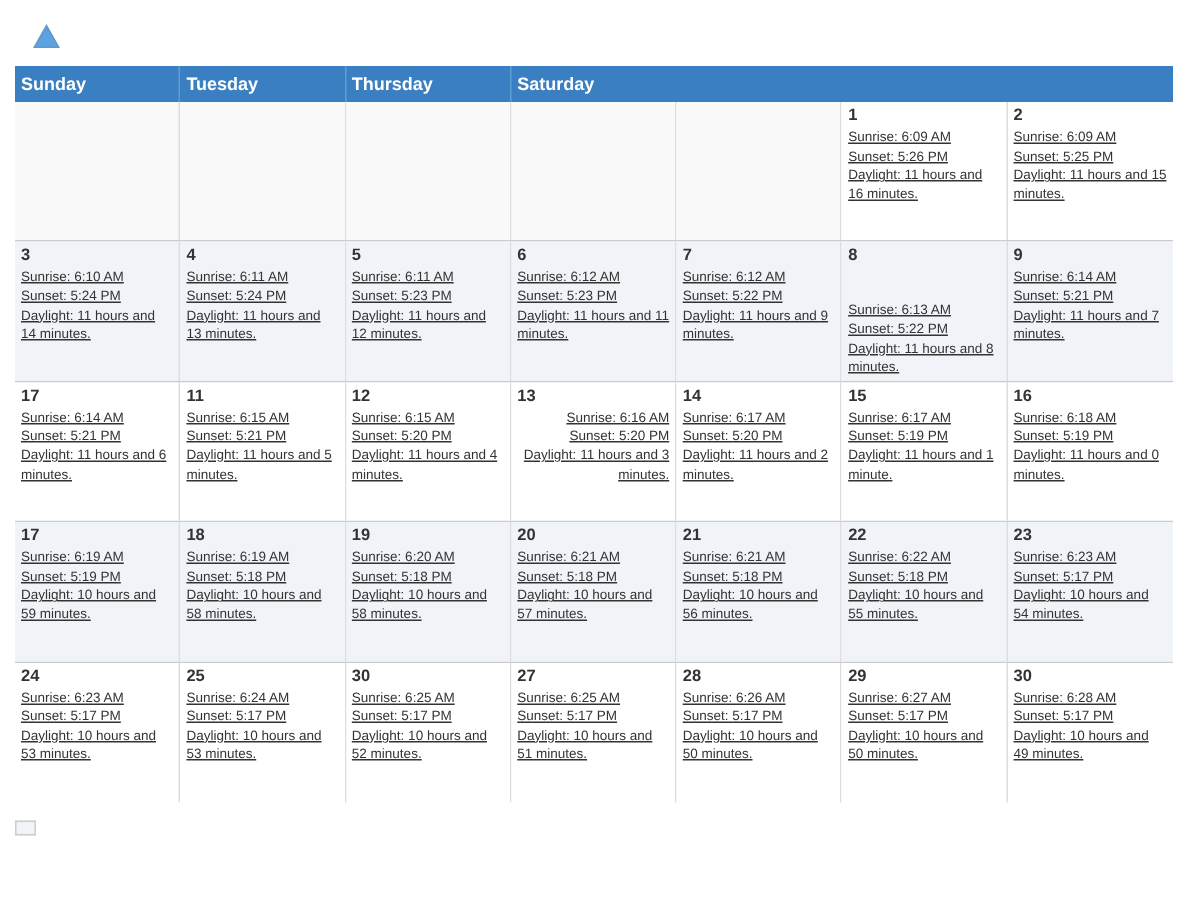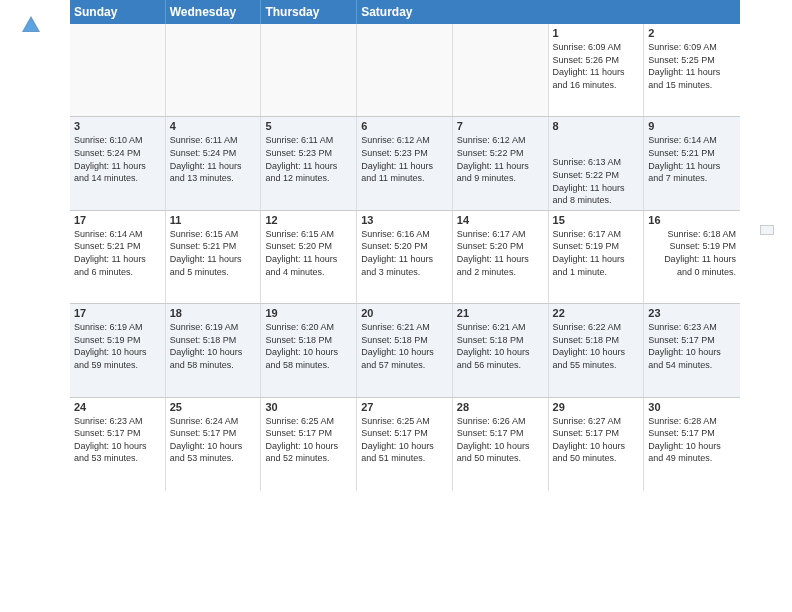--- a/index.html
+++ b/index.html
@@ -1,18 +1,18 @@
 <!DOCTYPE html>
 <html><head>
   <meta charset="utf-8">
   <style>
     * { box-sizing: border-box; margin: 0; padding: 0; }
     body { font-family: Arial, sans-serif; background: #fff; width: 792px; height: 612px; overflow: hidden; }
     
-    .page { width: 792px; height: 460px; display: flex; flex-direction: row; }
+    .page { width: 792px; height: 460px; display: flex; flex-direction: column; }
     
     .header { display: flex; justify-content: space-between; align-items: flex-start; padding: 14px 18px 8px 18px; }
     
     .logo { display: flex; flex-direction: column; }
     .logo-text { display: flex; align-items: center; }
     .logo-general { font-size: 18px; font-weight: bold; color: #333; }
     .logo-blue { font-size: 18px; font-weight: bold; color: #3a7fc1; }
     .logo-icon { width: 22px; height: 22px; margin-left: 2px; }
     
     .title-area { text-align: right; }
@@ -28,21 +28,21 @@
     .cal-body { flex: 1; display: grid; grid-template-rows: repeat(5, 1fr); }
     .cal-week { display: grid; grid-template-columns: repeat(7, 1fr); border-bottom: 1px solid #ccc; }
     .cal-week:last-child { border-bottom: none; }
     
     .cal-cell { border-right: 1px solid #ddd; padding: 3px 4px; font-size: 9.5px; color: #333; background: #fff; vertical-align: top; min-height: 80px; }
     .cal-cell:last-child { border-right: none; }
     .cal-cell.empty { background: #f9f9f9; }
     .cal-cell.alt-row { background: #f0f4f8; }
     
     .day-num { font-size: 11px; font-weight: bold; margin-bottom: 2px; }
-    .day-info { font-size: 9px; color: #333; line-height: 1.4; }
+    .day-info { font-size: 9px; color: #333; line-height: 1.4; text-decoration: underline; }
     
     .legend { display: flex; align-items: center; gap: 8px; padding: 4px 10px; font-size: 10px; color: #555; }
     .legend-box { width: 14px; height: 10px; background: #f0f4f8; border: 1px solid #ccc; }
   </style>
 </head>
 <body>
 
 <div class="page">
   <div class="header">
     <div class="logo">
@@ -59,21 +59,21 @@
     </div>
     <div class="title-area">
       <div class="month-title"></div>
       <div class="location"></div>
     </div>
   </div>
 
   <div class="calendar">
     <div class="cal-header">
     <div class="cal-header-cell">Sunday</div>
-        <div class="cal-header-cell">Wednesday</div>
+        <div class="cal-header-cell">Tuesday</div>
         <div class="cal-header-cell">Thursday</div>
         <div class="cal-header-cell">Saturday</div>
       </div>
     <div class="cal-body">
     <div class="cal-week">
           <div class="cal-cell empty"></div>
           <div class="cal-cell empty"></div>
           <div class="cal-cell empty"></div>
           <div class="cal-cell empty"></div>
           <div class="cal-cell empty"></div>
@@ -148,39 +148,39 @@
 Daylight: 11 hours and 5 minutes.</div>
           </div>
           <div class="cal-cell">
             <div class="day-num">12</div>
             <div class="day-info" style="white-space: pre-line;">Sunrise: 6:15 AM
 Sunset: 5:20 PM
 Daylight: 11 hours and 4 minutes.</div>
           </div>
           <div class="cal-cell">
             <div class="day-num">13</div>
-            <div class="day-info" style="white-space: pre-line;">Sunrise: 6:16 AM
+            <div class="day-info" style="white-space: pre-line; text-align: right;">Sunrise: 6:16 AM
 Sunset: 5:20 PM
 Daylight: 11 hours and 3 minutes.</div>
           </div>
           <div class="cal-cell">
             <div class="day-num">14</div>
             <div class="day-info" style="white-space: pre-line;">Sunrise: 6:17 AM
 Sunset: 5:20 PM
 Daylight: 11 hours and 2 minutes.</div>
           </div>
           <div class="cal-cell">
             <div class="day-num">15</div>
             <div class="day-info" style="white-space: pre-line;">Sunrise: 6:17 AM
 Sunset: 5:19 PM
 Daylight: 11 hours and 1 minute.</div>
           </div>
           <div class="cal-cell">
             <div class="day-num">16</div>
-            <div class="day-info" style="white-space: pre-line; text-align: right;">Sunrise: 6:18 AM
+            <div class="day-info" style="white-space: pre-line;">Sunrise: 6:18 AM
 Sunset: 5:19 PM
 Daylight: 11 hours and 0 minutes.</div>
           </div>
         </div>
         <div class="cal-week">
           <div class="cal-cell alt-row">
             <div class="day-num">17</div>
             <div class="day-info" style="white-space: pre-line;">Sunrise: 6:19 AM
 Sunset: 5:19 PM
 Daylight: 10 hours and 59 minutes.</div>

